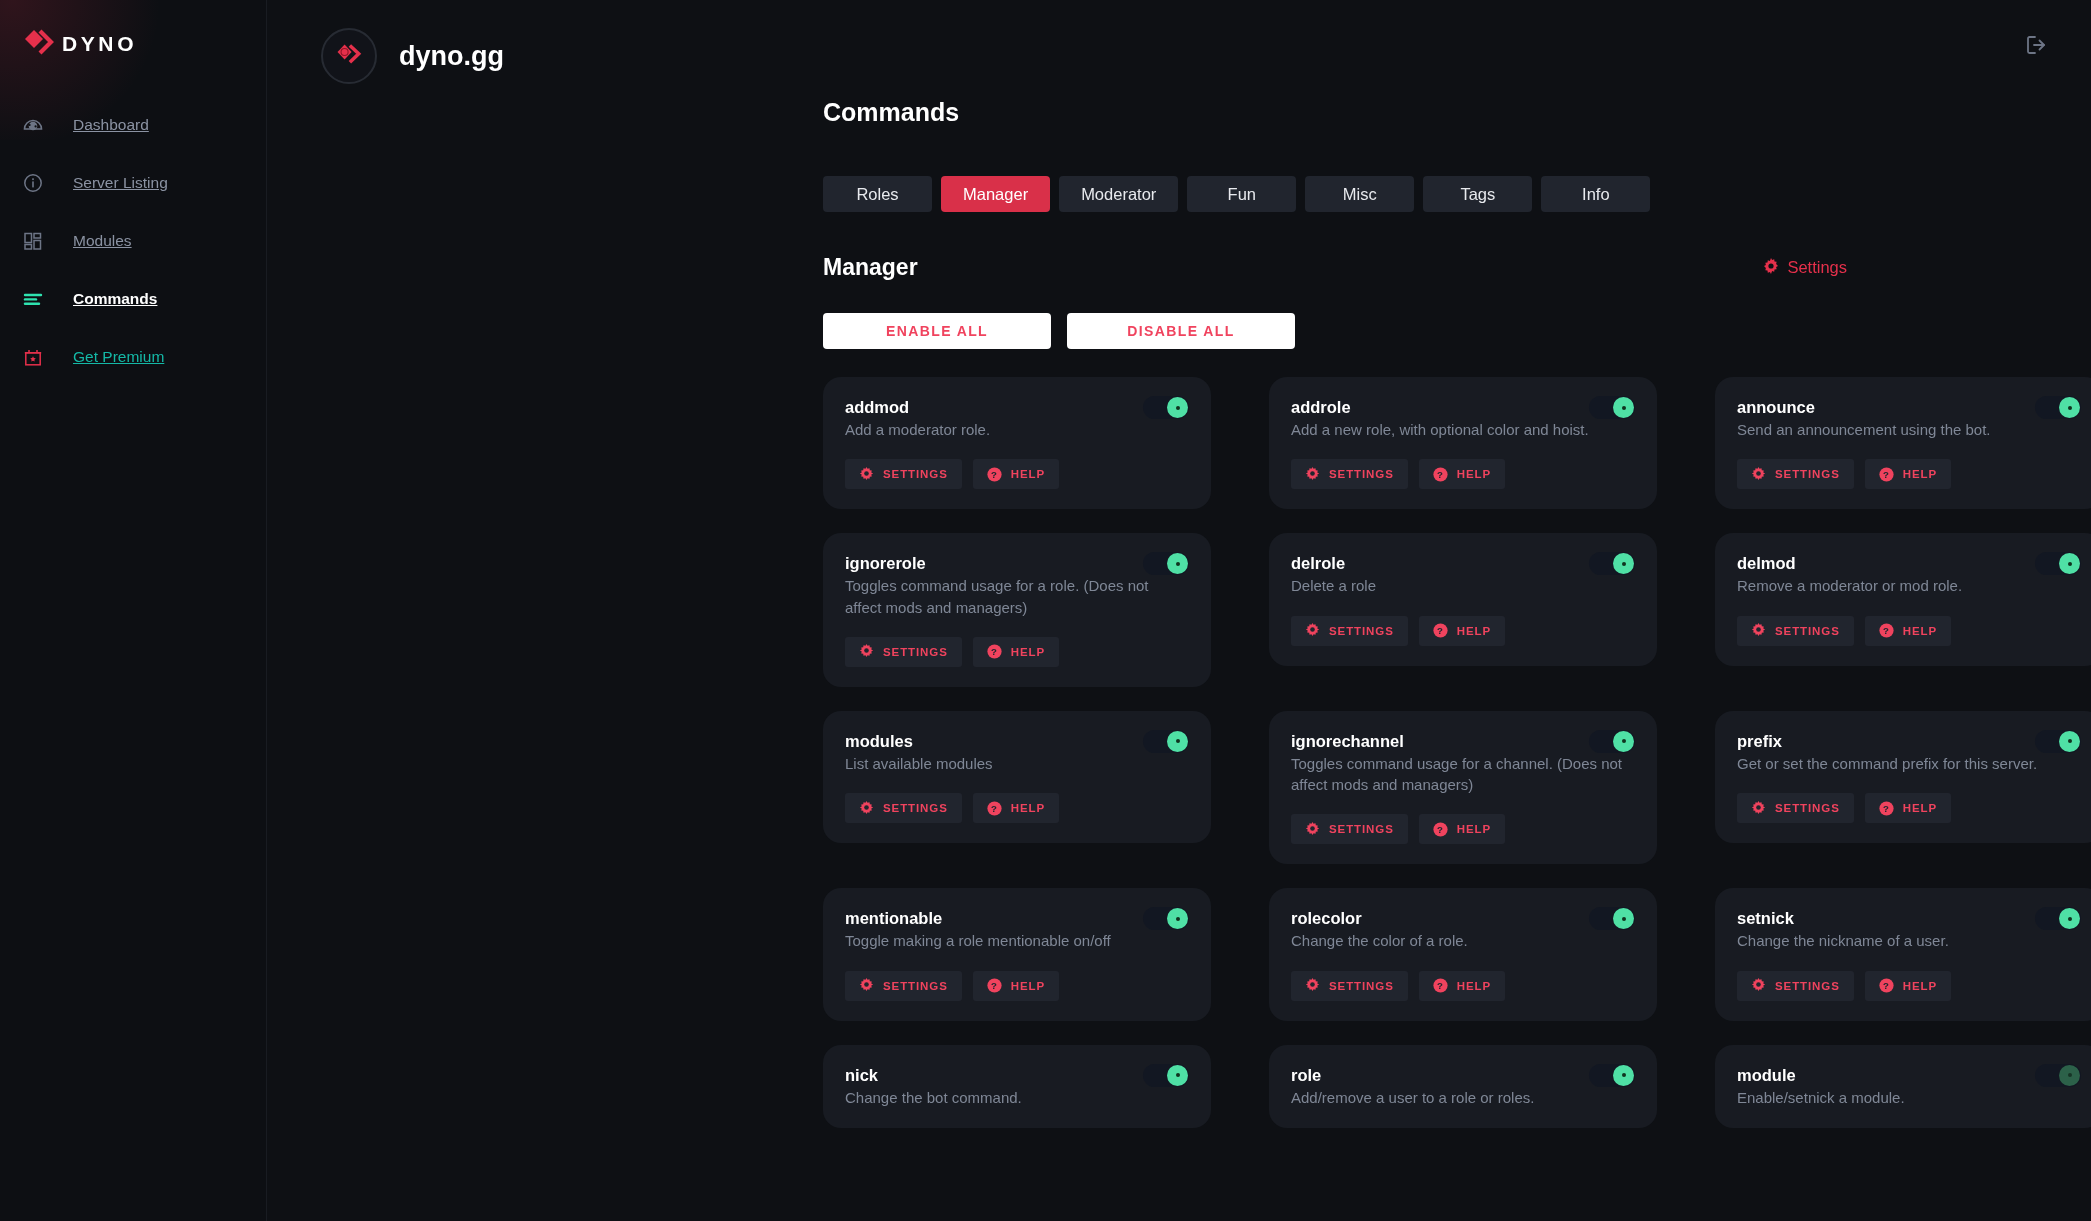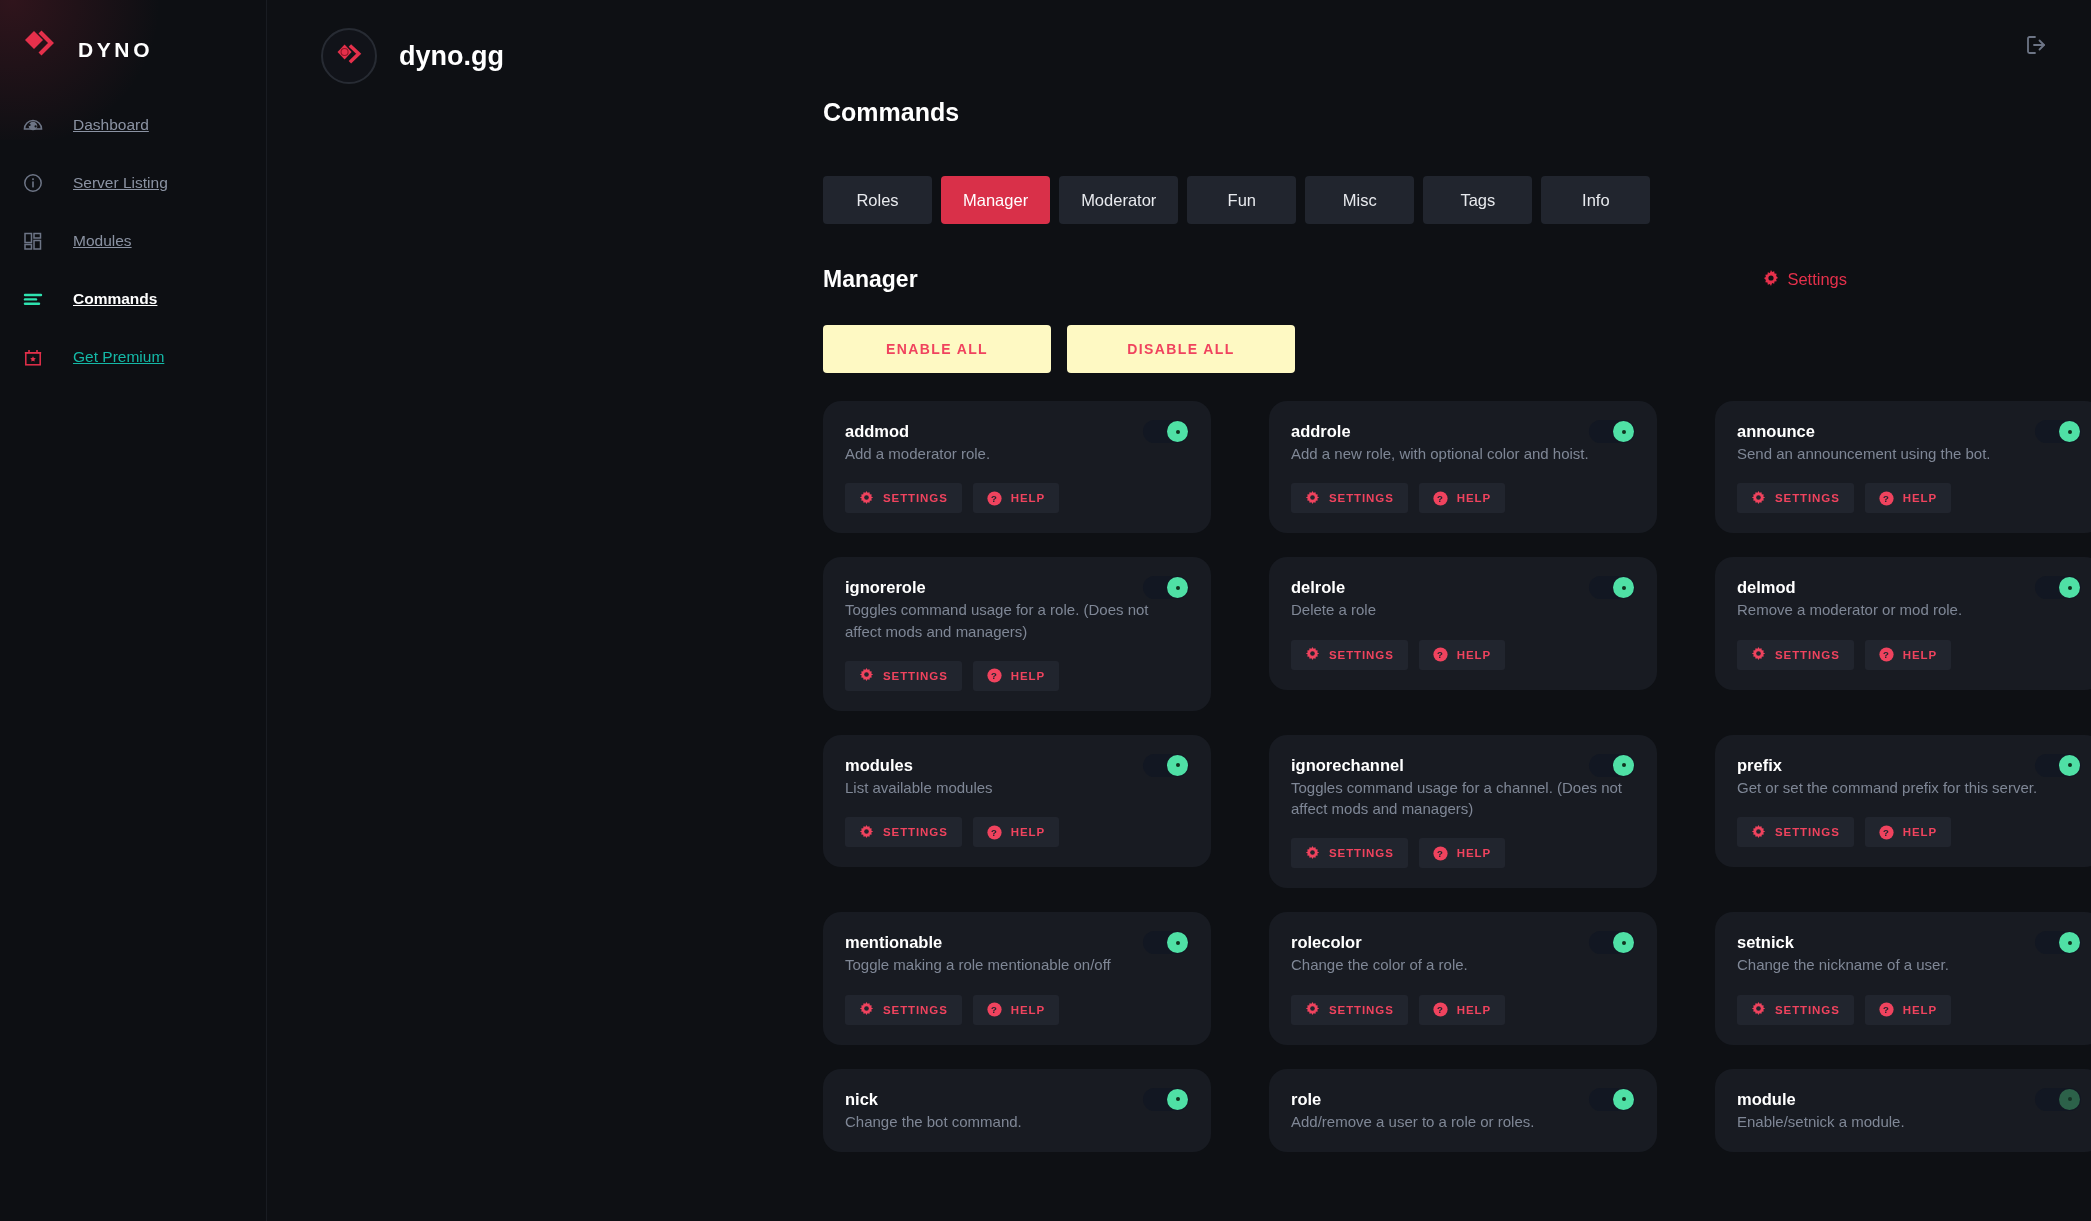--- a/index.html
+++ b/index.html
@@ -25,21 +25,21 @@
   }
   .sidebar::before {
     content: "";
     position: absolute;
     top: -60px; left: -60px;
     width: 240px; height: 200px;
     background: radial-gradient(circle at 30% 30%, rgba(229,48,75,0.16), rgba(229,48,75,0) 68%);
     pointer-events: none;
   }
   .brand {
-    display: flex; align-items: flex-end; gap: 22px;
+    display: flex; align-items: center; gap: 6px;
     padding: 26px 0 0 22px;
     height: 62px;
     position: relative; z-index: 2;
   }
   .brand-mark { width: 34px; height: 34px; flex: 0 0 34px; }
   .brand-name {
     color: #ffffff; font-size: 21px; font-weight: 700; letter-spacing: 3.6px;
   }
   .nav { margin-top: 34px; position: relative; z-index: 2; }
   .nav-item {
@@ -97,21 +97,21 @@
     color: #ffffff;
     font-size: 25px;
     font-weight: 700;
     margin-top: 6px;
   }
 
   .content { padding: 0 0 0 556px; margin-top: 49px; }
 
   .tabs { display: flex; gap: 9px; }
   .tab {
-    height: 48px;
+    height: 36px;
     min-width: 109px;
     padding: 0 22px;
     background: #21252e;
     border: none;
     border-radius: 4px;
     color: #e8eaee;
     font-size: 16.5px;
     font-family: "Liberation Sans", sans-serif;
     cursor: pointer;
     display: flex; align-items: center; justify-content: center;
@@ -128,22 +128,22 @@
     flex: 1 1 auto;
   }
   .settings-link {
     display: flex; align-items: center; gap: 8px;
     color: #e5304b; font-size: 16.5px;
     cursor: pointer;
   }
 
   .bulk-row { display: flex; gap: 16px; margin-top: 32px; }
   .bulk-btn {
-    width: 228px; height: 48px;
-    background: #fef9c3;
+    width: 228px; height: 36px;
+    background: #ffffff;
     border: none; border-radius: 4px;
     color: #f0435e;
     font-size: 14px; font-weight: 700; letter-spacing: 1.4px;
     font-family: "Liberation Sans", sans-serif;
     cursor: pointer;
   }
 
   .grid {
     display: grid;
     grid-template-columns: repeat(3, 388px);

